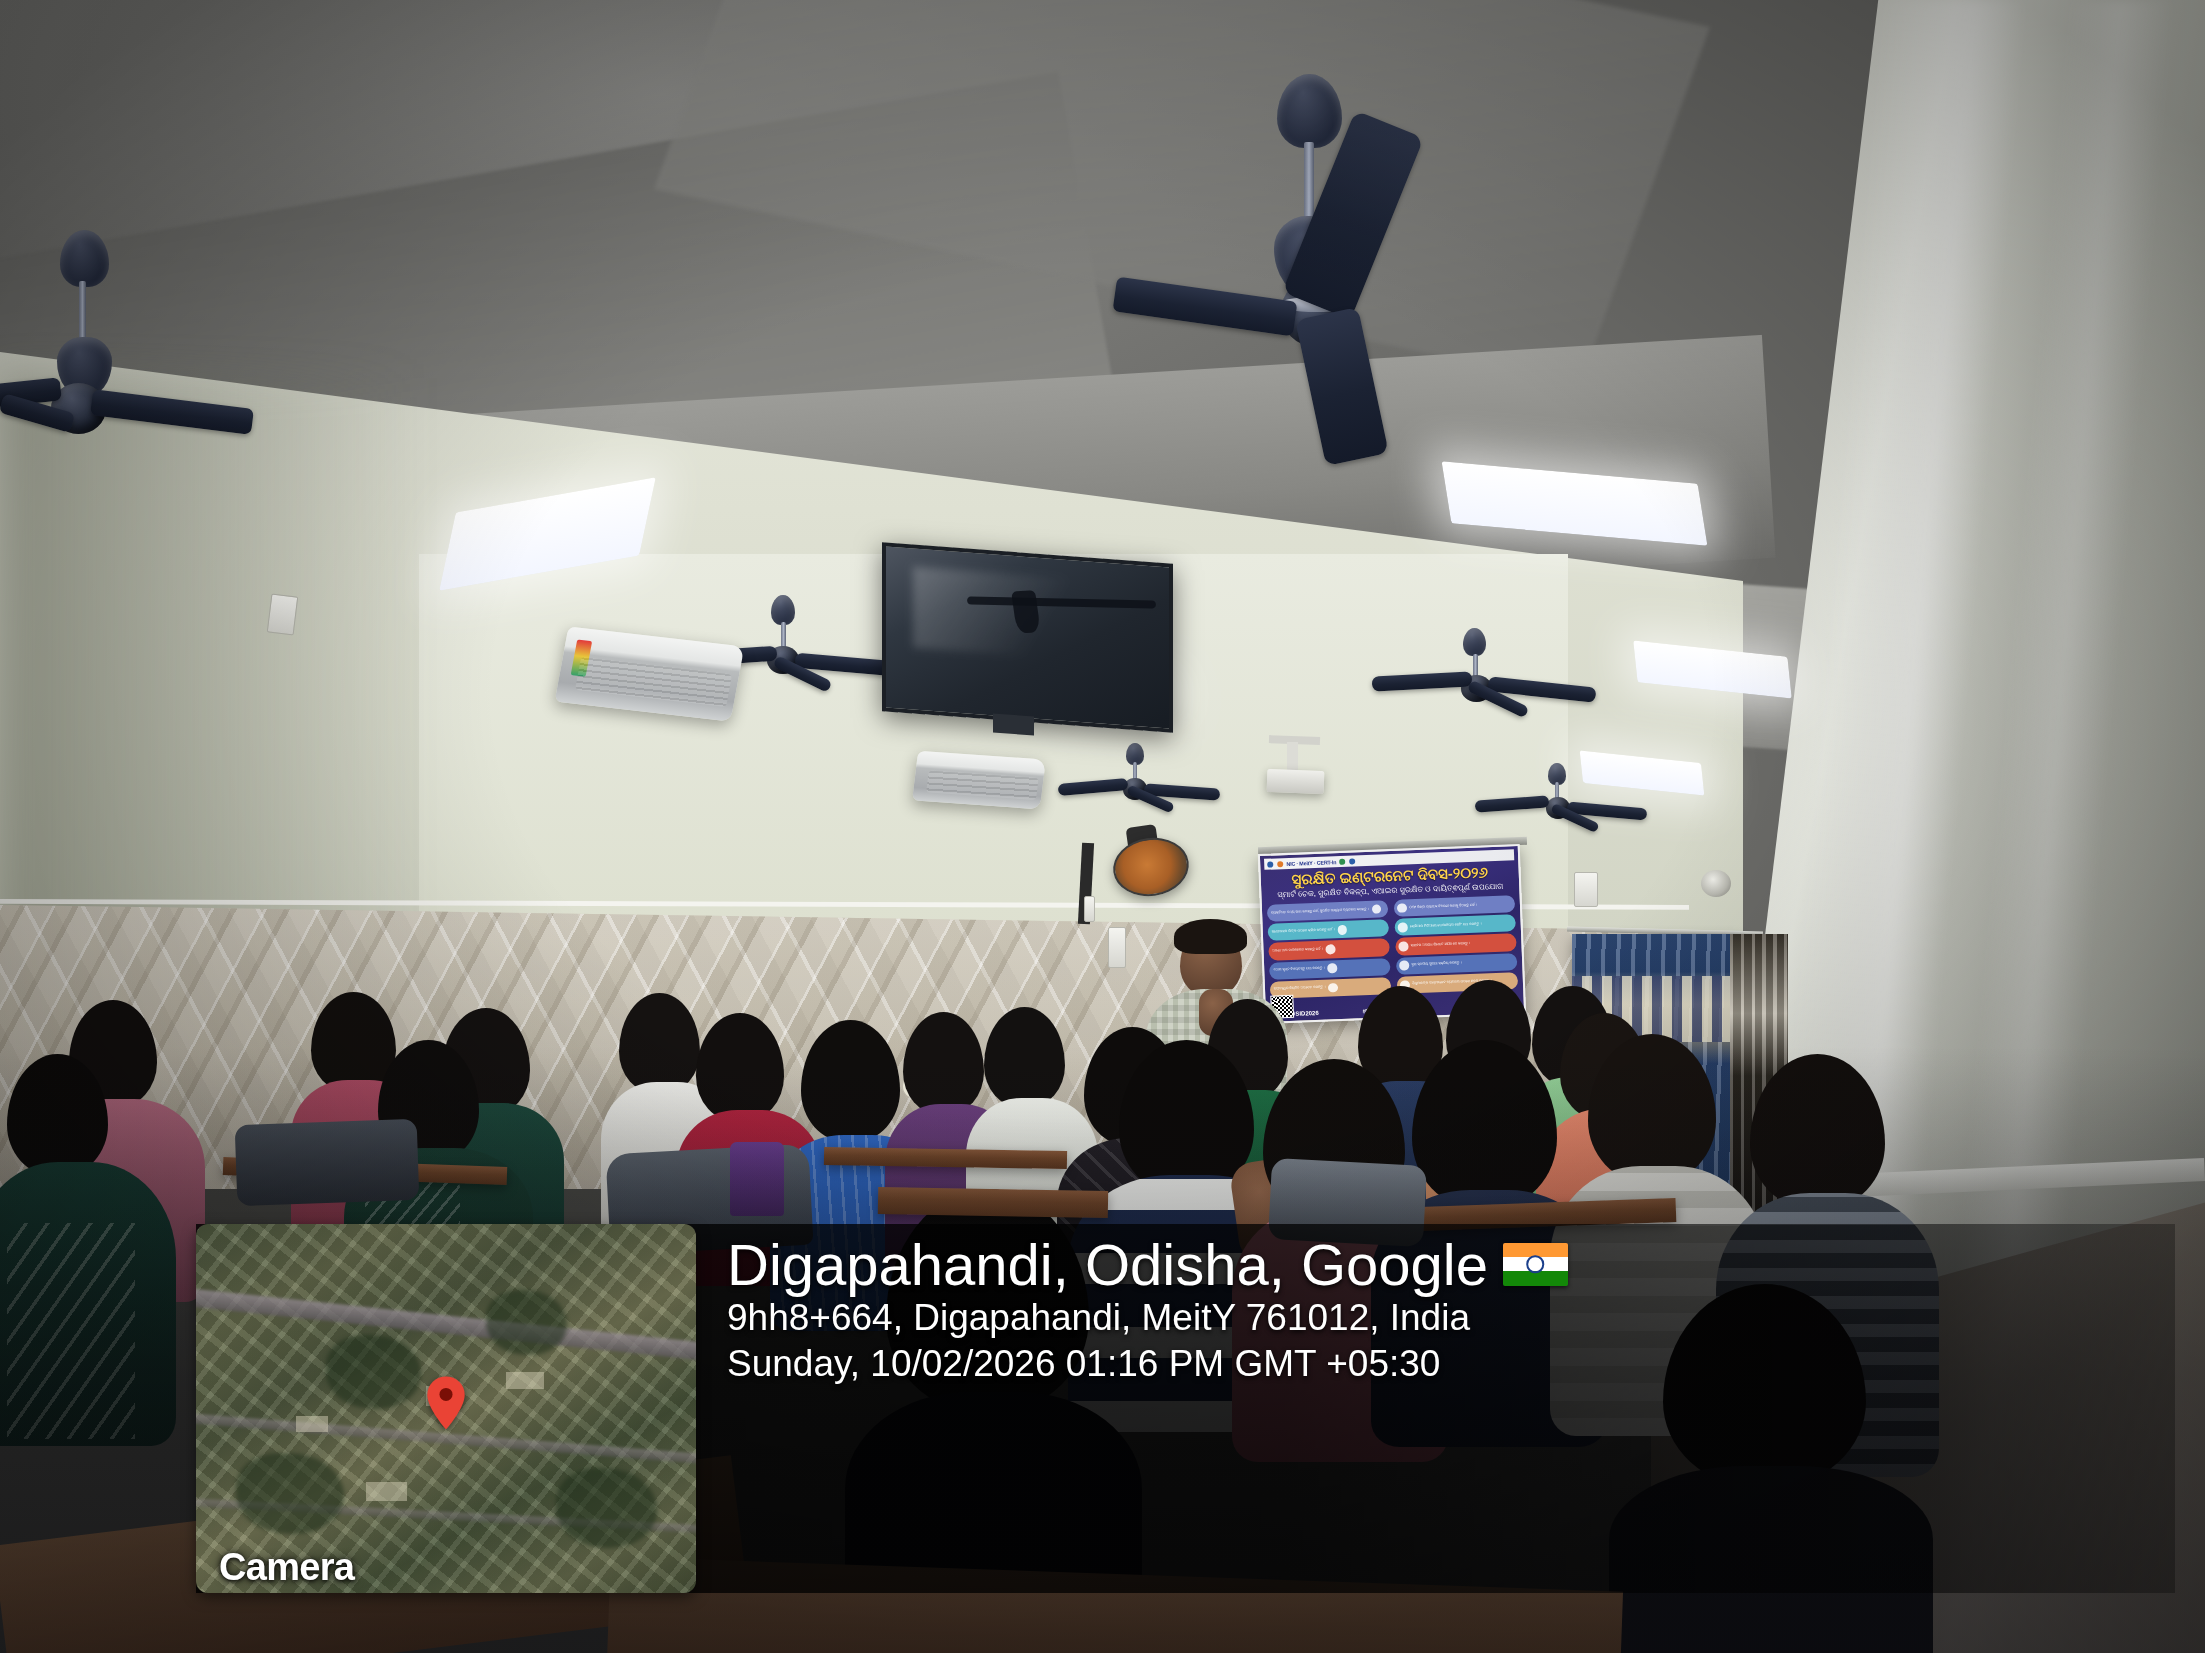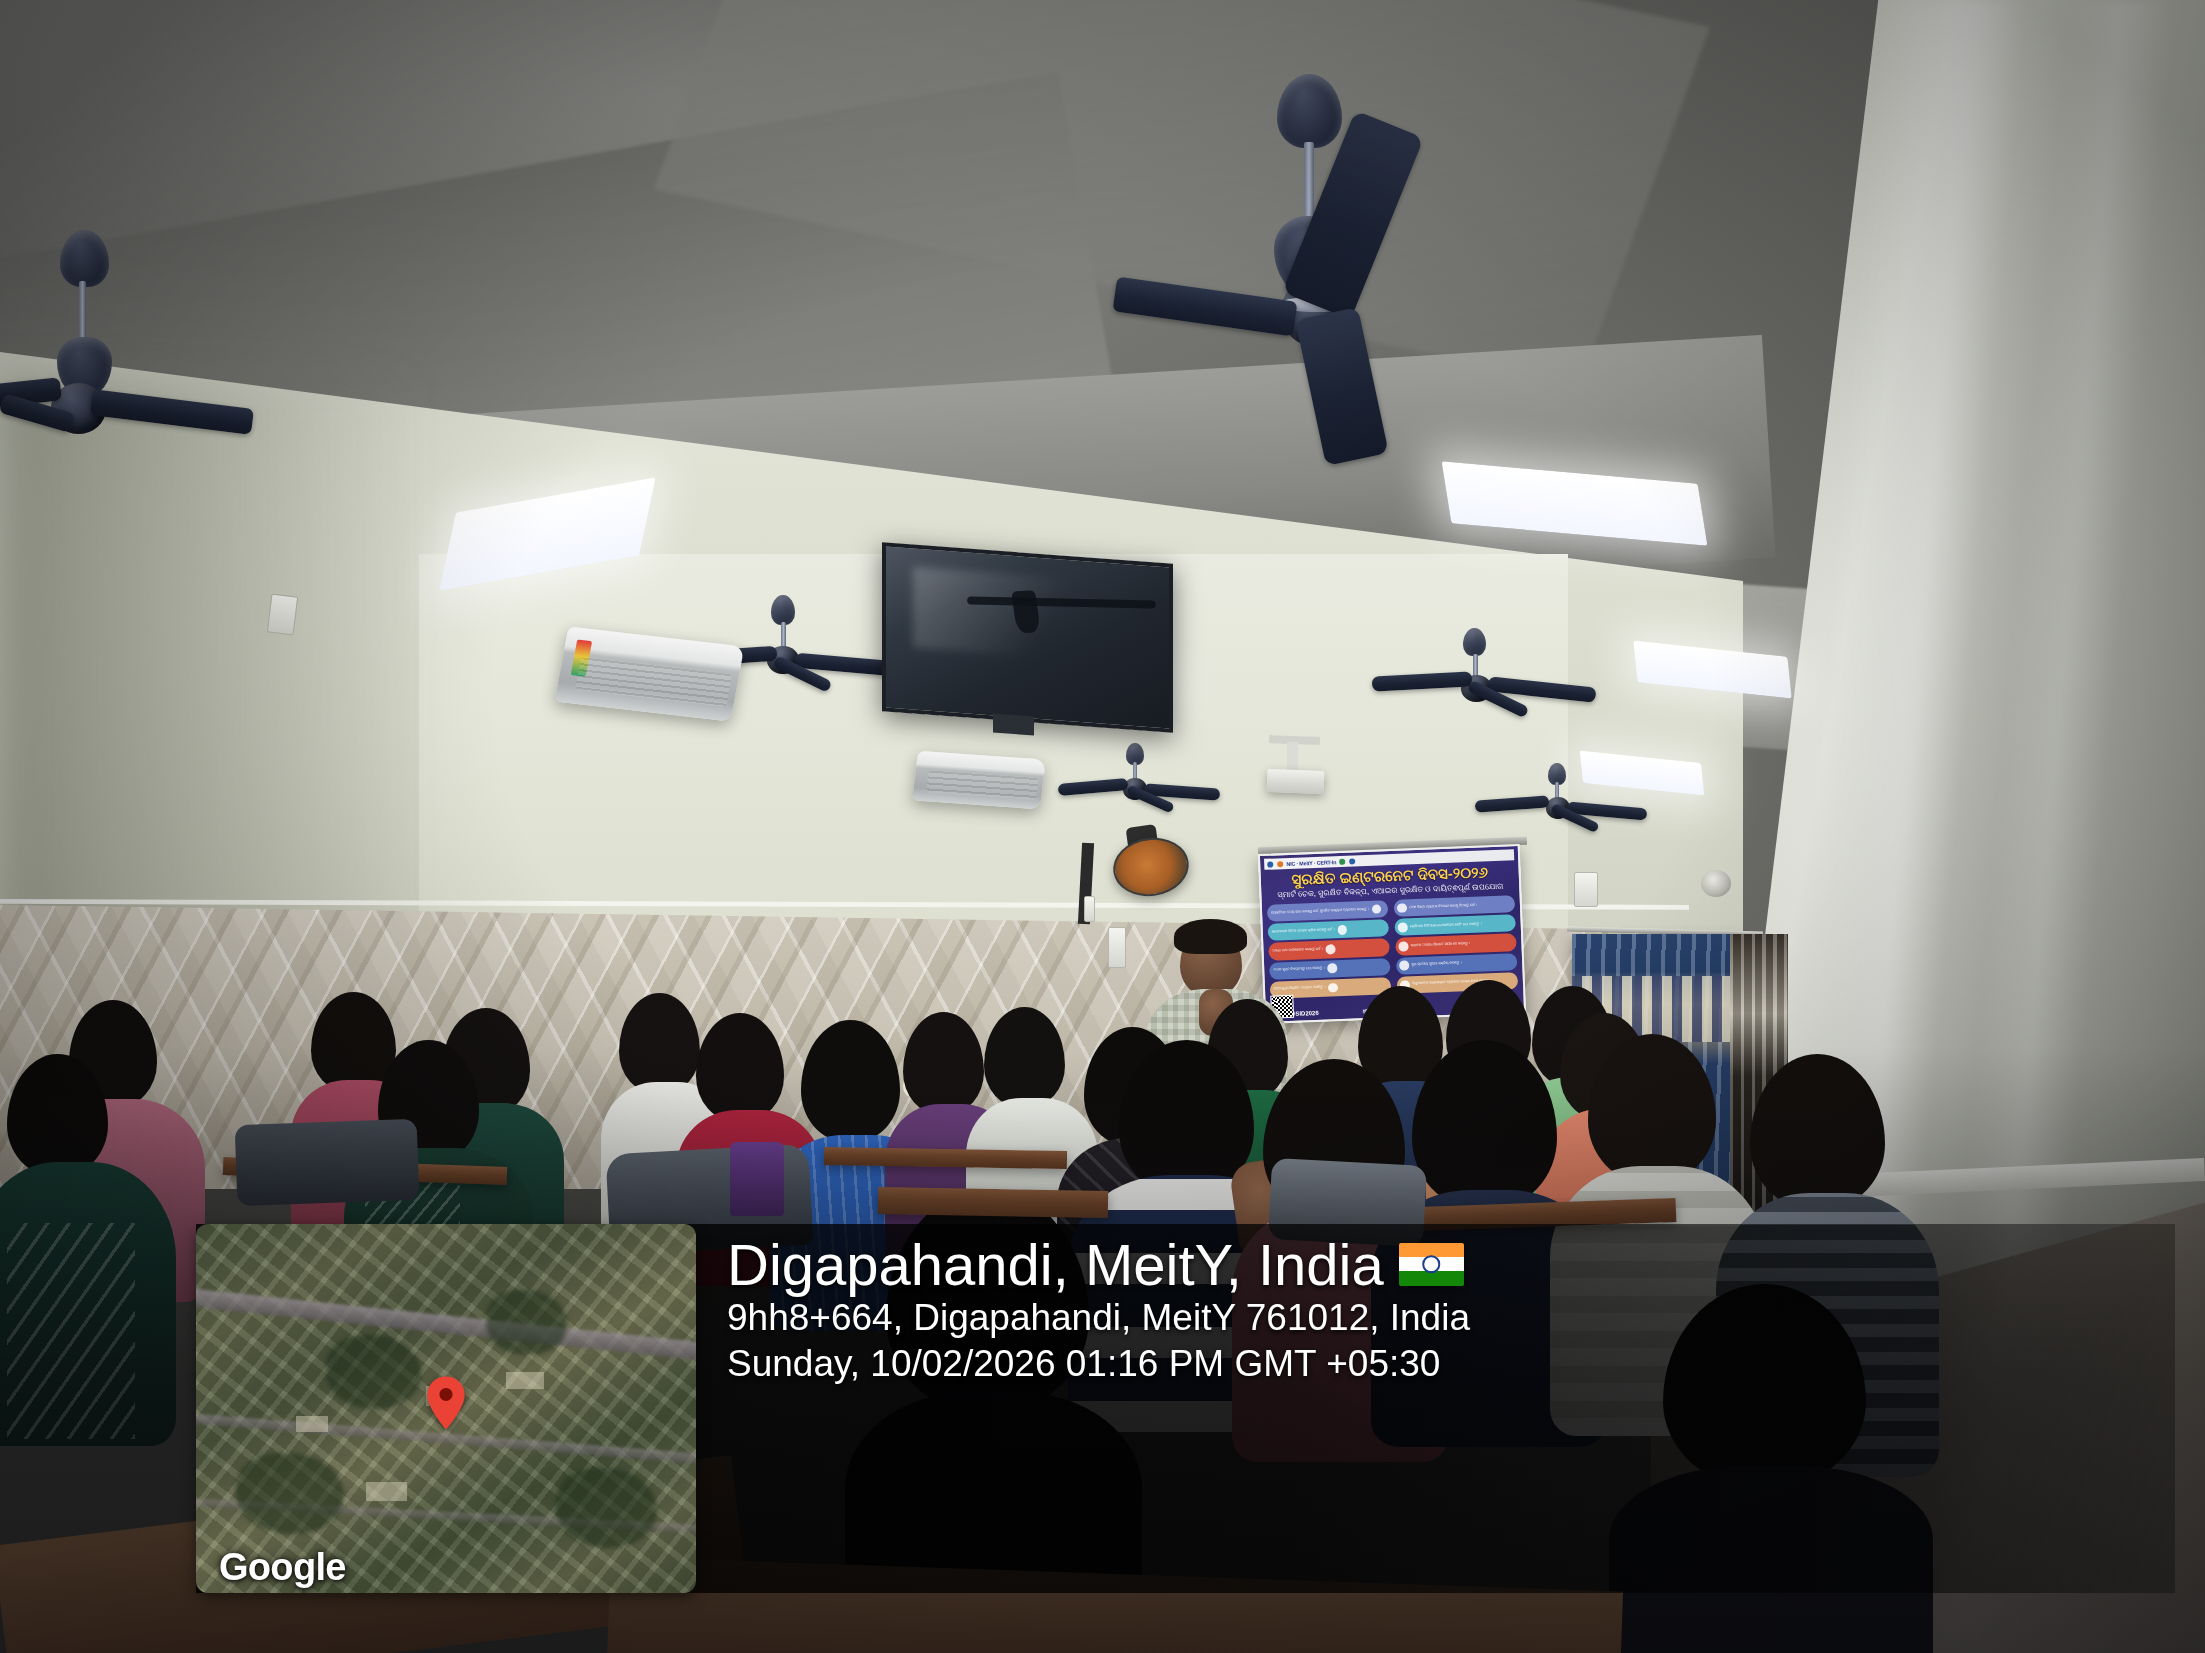--- a/index.html
+++ b/index.html
@@ -816,26 +816,26 @@
       <div class="bld" style="left:46%; top:44%; width:28px; height:20px;"></div>
       <div class="bld" style="left:62%; top:40%; width:38px; height:17.6px;"></div>
       <div class="bld" style="left:20%; top:52%; width:32px; height:16px;"></div>
       <div class="bld" style="left:34%; top:70%; width:41px; height:19px;"></div>
       <div class="gps-pin">
         <svg viewBox="0 0 24 34" xmlns="http://www.w3.org/2000/svg" aria-hidden="true">
           <path d="M12 0C5.4 0 0 5.3 0 11.9 0 20.6 12 34 12 34s12-13.4 12-22.1C24 5.3 18.6 0 12 0z" fill="#ea4335"></path>
           <circle cx="12" cy="11.6" r="4.2" fill="#7a0f06"></circle>
         </svg>
       </div>
-      <div class="gps-google">Google</div>
+      <div class="gps-google">Camera</div>
     </div>
 
     <div class="gps-text">
       <div class="gps-line1">
-        <span>Digapahandi, MeitY, India</span>
+        <span>Digapahandi, Odisha, Google</span>
         <span class="flag"></span>
       </div>
       <div class="gps-line">9hh8+664, Digapahandi, MeitY 761012, India</div>
       <div class="gps-line">Sunday, 10/02/2026 01:16 PM GMT +05:30</div>
     </div>
   </div>
 
 </div>
 
 

